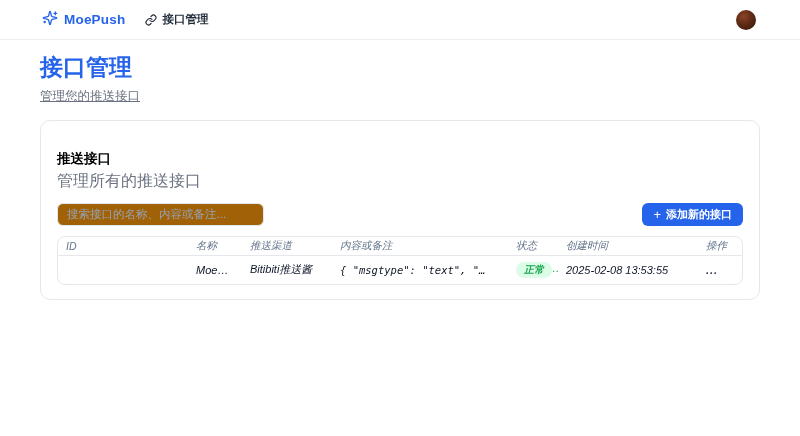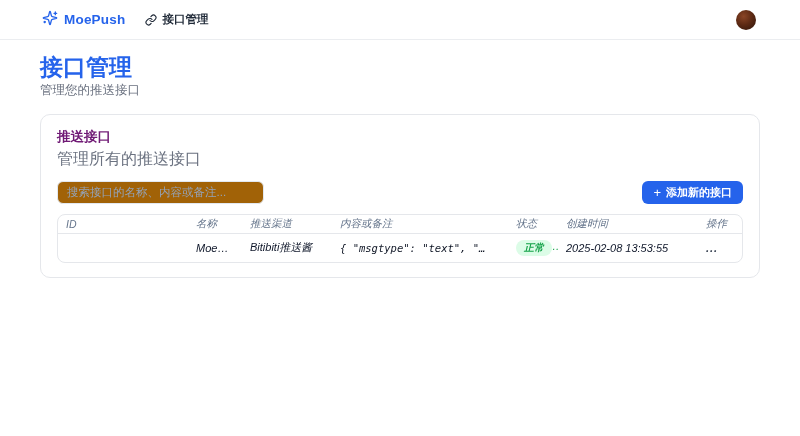--- a/index.html
+++ b/index.html
@@ -55,33 +55,35 @@
 
   
   .main { padding: 14px 40px 0 40px; }
   .page-title {
     font-size: 23px;
     font-weight: 700;
     color: #2563eb;
     line-height: 1.2;
   }
   .page-subtitle {
+    margin-top: 6px;
     font-size: 12.5px;
     color: #6b7280;
+    text-decoration: underline;
   }
 
   
   .card {
     margin-top: 15px;
     border: 1px solid #e5e7eb;
     border-radius: 10px;
     padding: 13px 16px 14px 16px;
     background: #ffffff;
   }
-  .card-title { font-size: 13.5px; font-weight: 700; color: #701a75; }
+  .card-title { font-size: 13.5px; font-weight: 700; color: #000000; margin-top: 16px; }
   .card-subtitle { margin-top: 3px; font-size: 16px; color: #6b7280; }
 
   .toolbar {
     margin-top: 11px;
     display: flex;
     align-items: center;
     justify-content: space-between;
   }
   .search-input {
     width: 207px;

